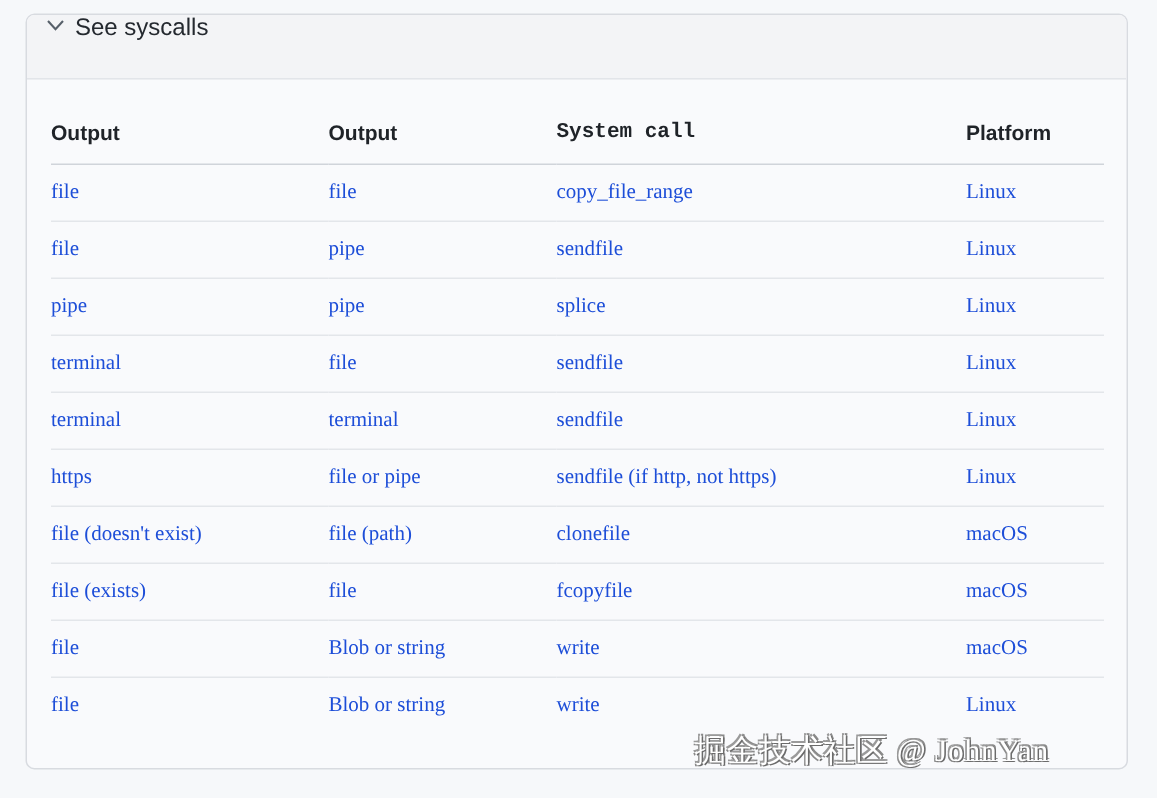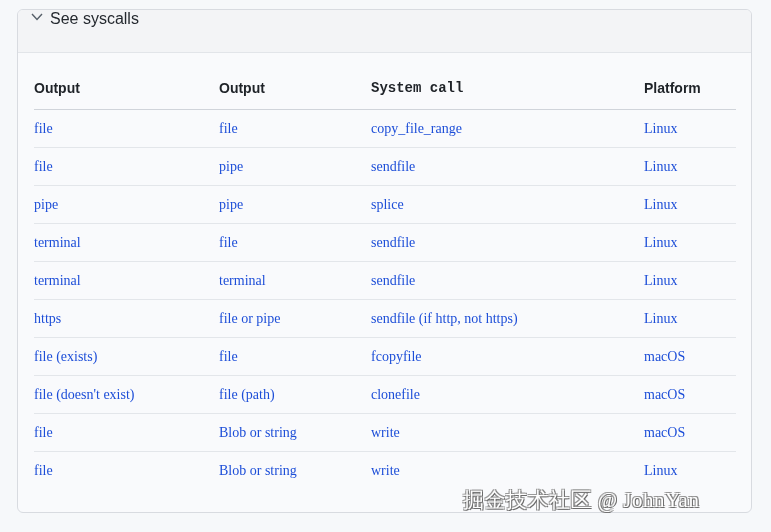--- a/index.html
+++ b/index.html
@@ -145,29 +145,29 @@
         <td>sendfile</td>
         <td>Linux</td>
       </tr>
       <tr>
         <td>https</td>
         <td>file or pipe</td>
         <td>sendfile (if http, not https)</td>
         <td>Linux</td>
       </tr>
       <tr>
+        <td>file (doesn't exist)</td>
+        <td>file (path)</td>
+        <td>clonefile</td>
+        <td>macOS</td>
+      </tr>
+      <tr>
         <td>file (exists)</td>
         <td>file</td>
         <td>fcopyfile</td>
-        <td>macOS</td>
-      </tr>
-      <tr>
-        <td>file (doesn't exist)</td>
-        <td>file (path)</td>
-        <td>clonefile</td>
         <td>macOS</td>
       </tr>
       <tr>
         <td>file</td>
         <td>Blob or string</td>
         <td>write</td>
         <td>macOS</td>
       </tr>
       <tr>
         <td>file</td>

